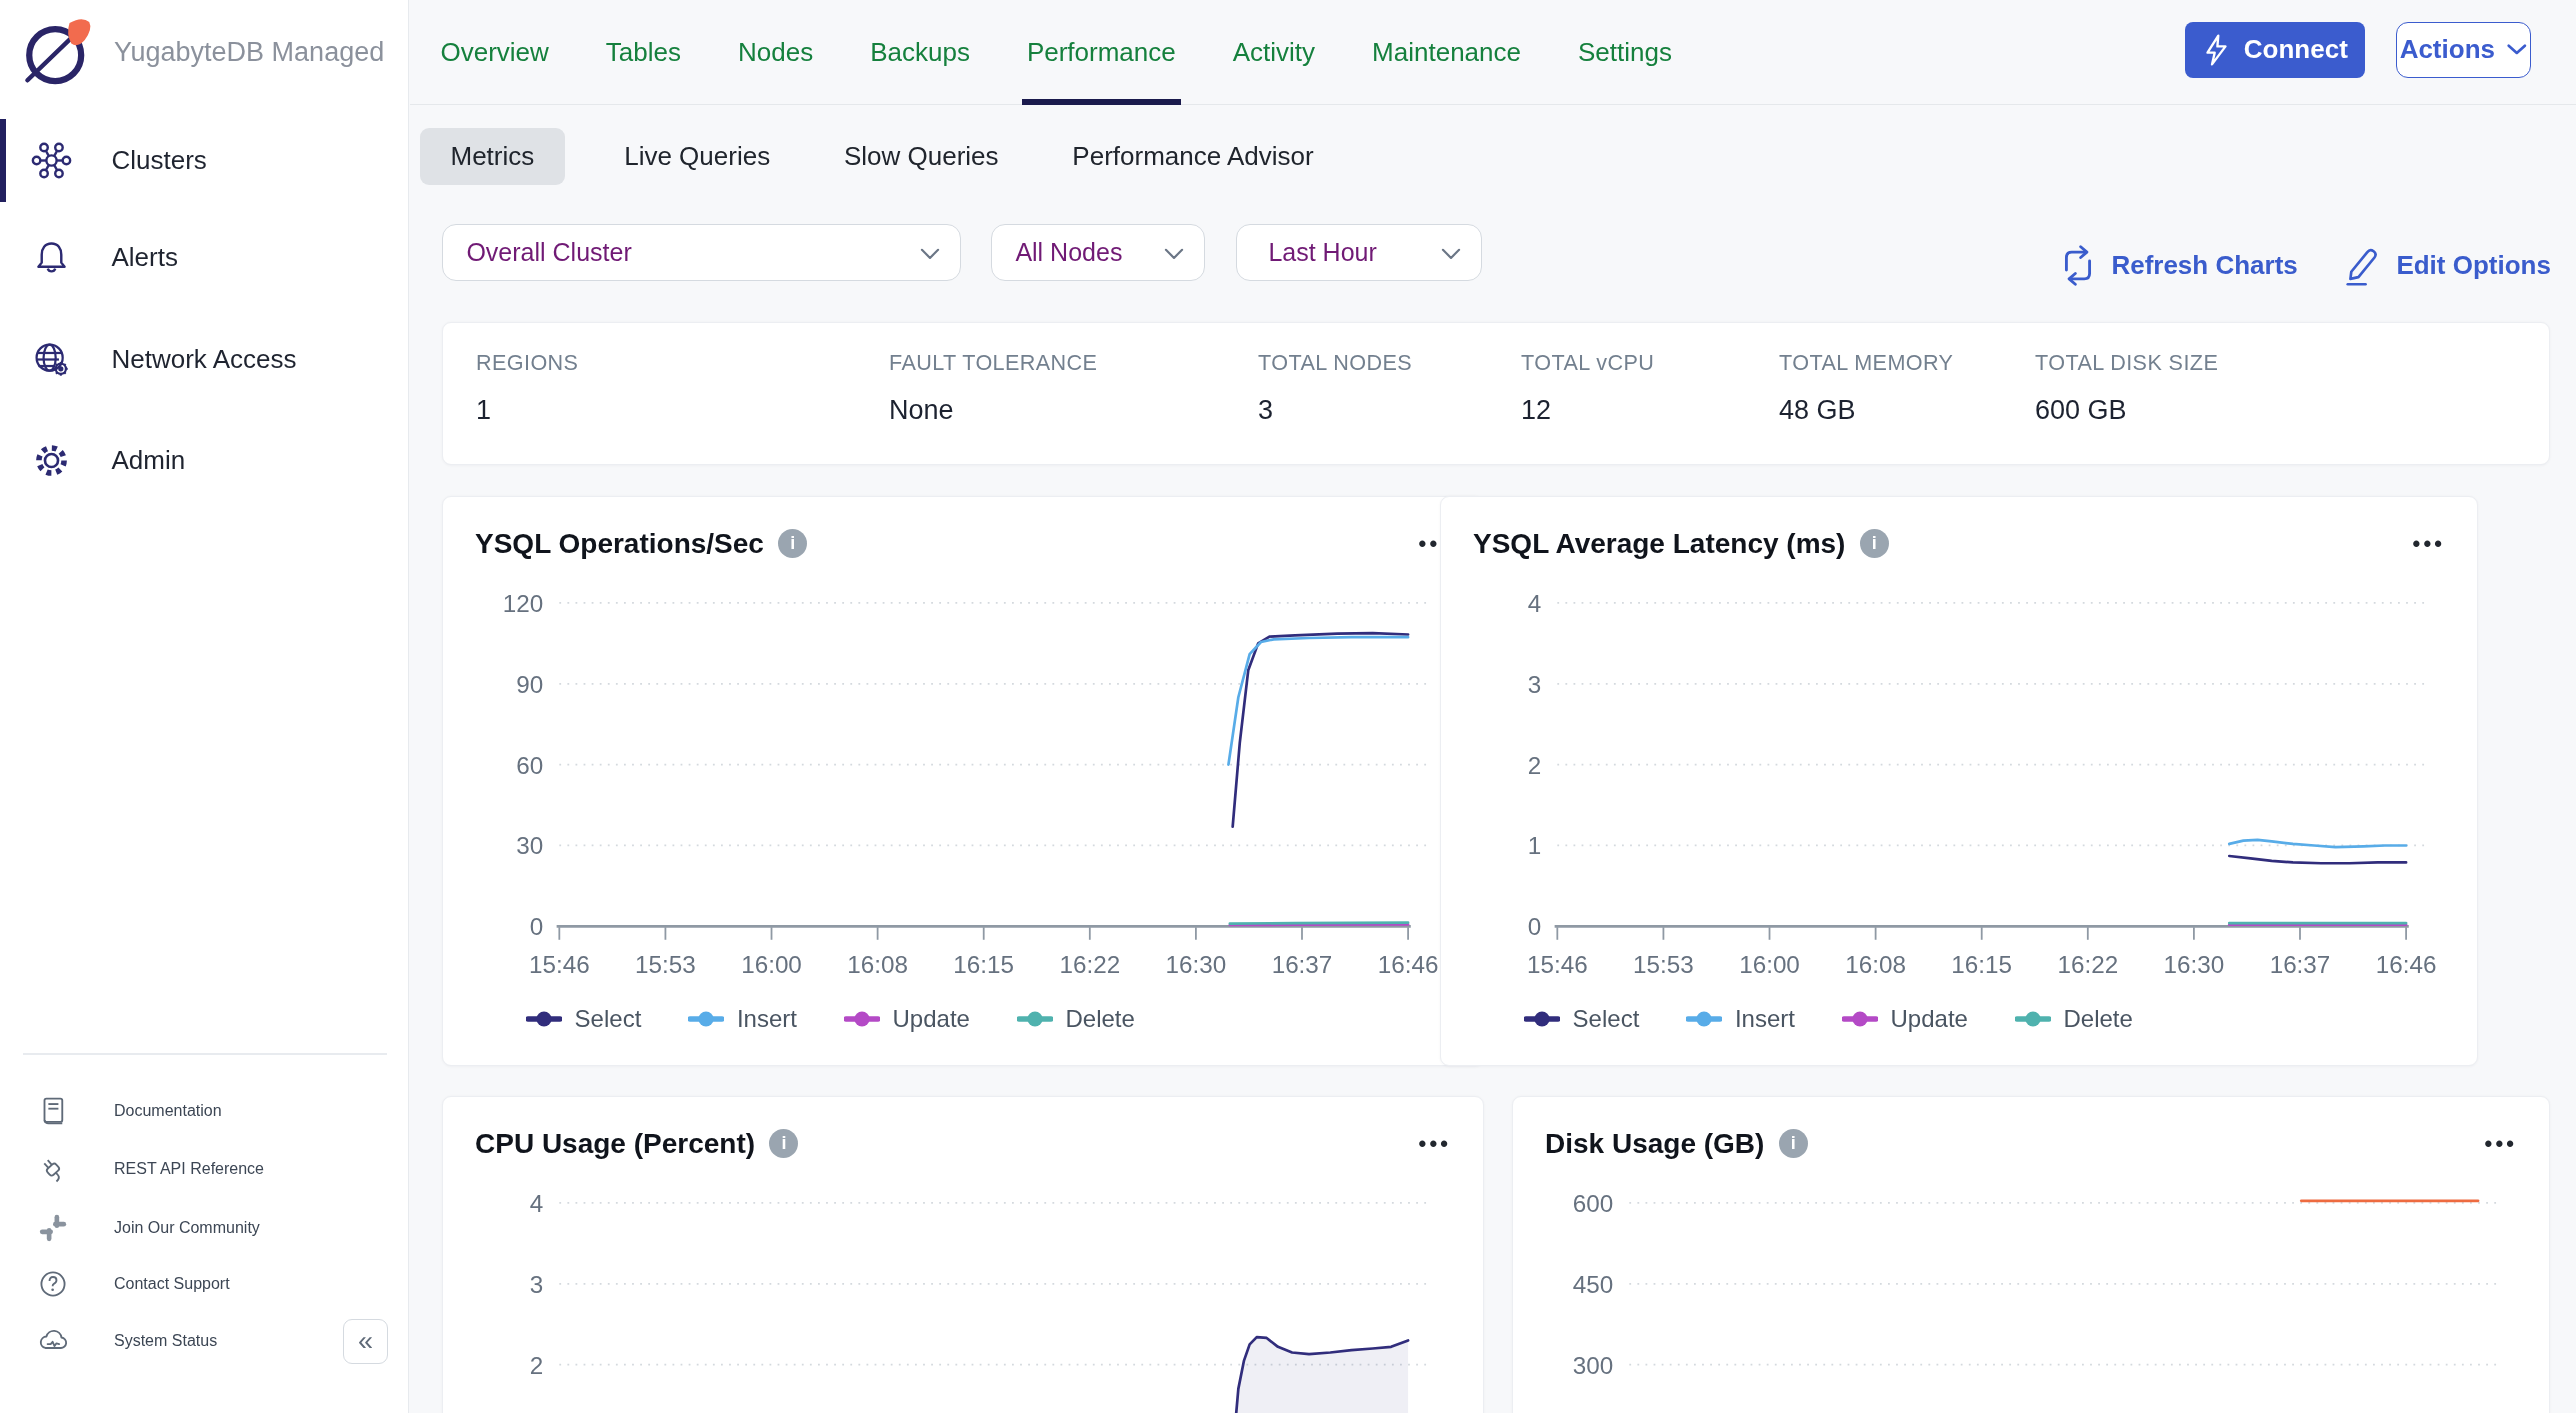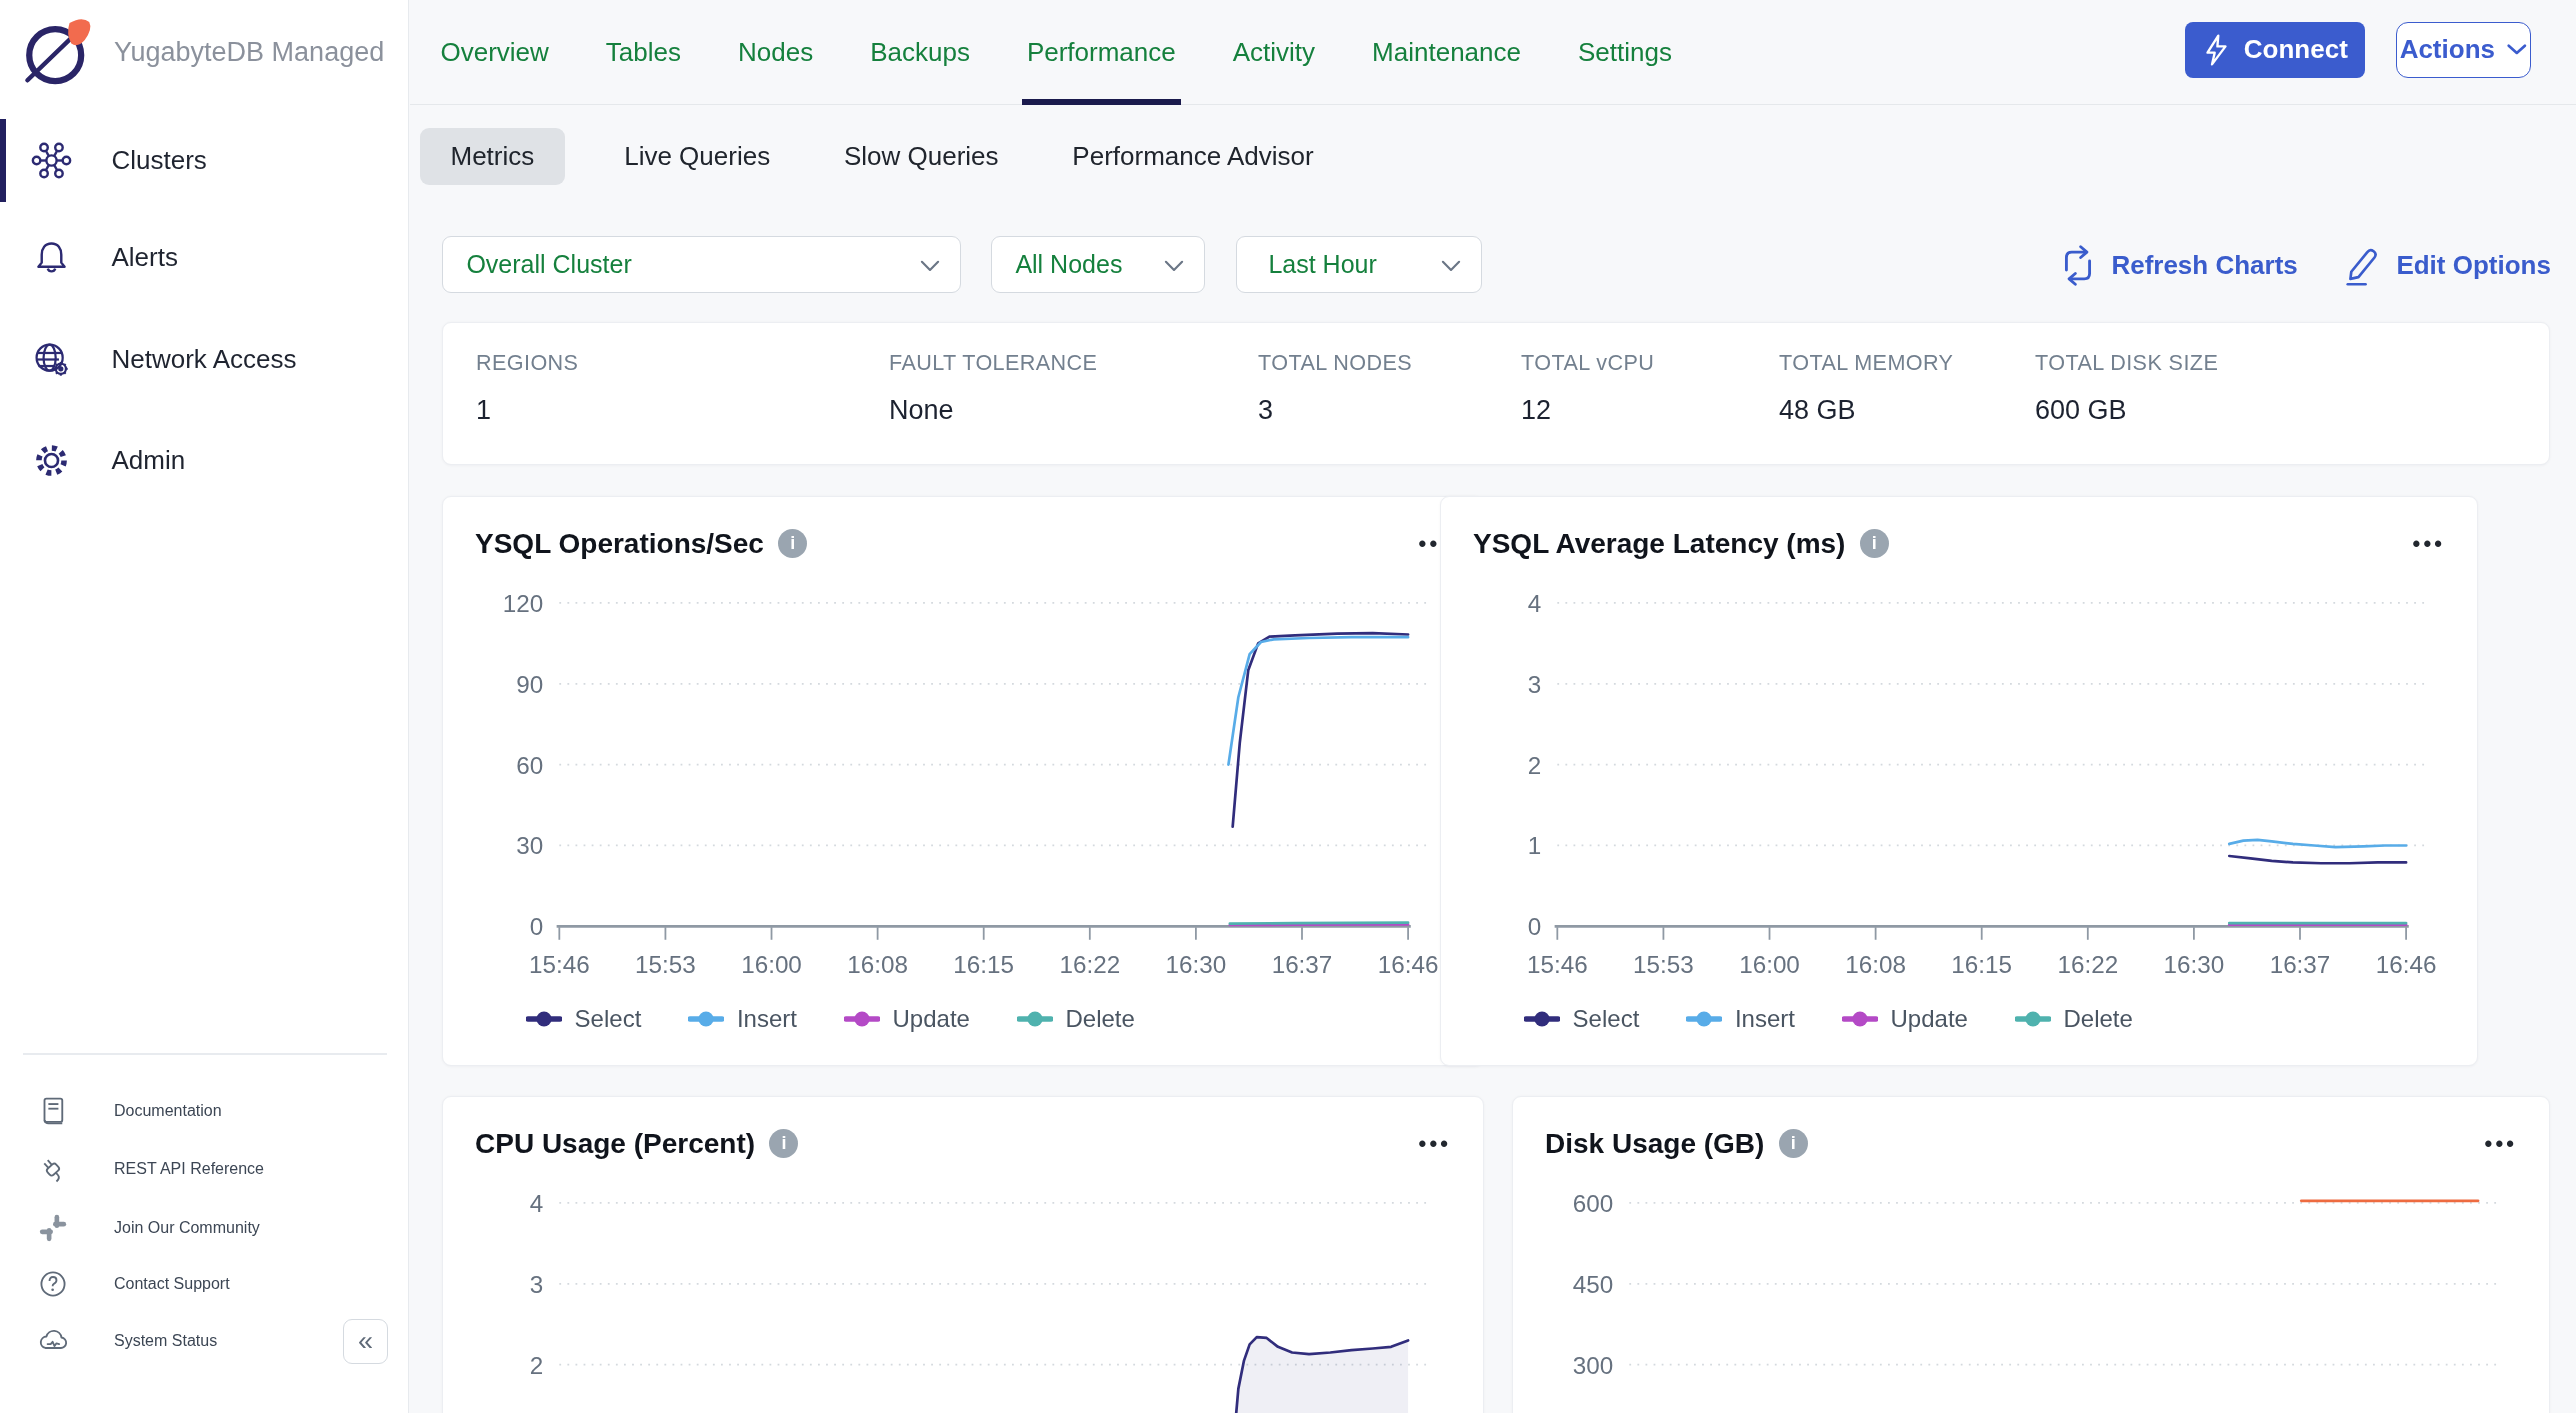--- a/index.html
+++ b/index.html
@@ -34,22 +34,22 @@
     border-radius:8px; display:flex; align-items:center; justify-content:center; gap:12.6px;
     color:#fff; font-size:26px; font-weight:600; cursor:pointer; }
   .btn-actions { position:absolute; left:2396px; top:21.6px; width:135px; height:56px; background:#fff;
     border:1.8px solid #3b5cce; border-radius:12px; display:flex; align-items:center; justify-content:center; gap:10.8px;
     color:#3b5cce; font-size:26px; font-weight:600; cursor:pointer; }
   
   .subtabs { position:absolute; left:420px; top:128px; height:57px; display:flex; align-items:center; gap:45px; }
   .subtab { font-size:26px; color:#20252d; padding:0 14.4px; height:57px; display:flex; align-items:center; cursor:pointer; }
   .subtab.active { background:#dfe2e6; border-radius:9px; padding:0 30.5px; }
   
-  .dropdown { position:absolute; top:236px; height:57px; background:#fff; border:1.8px solid #d5dae0;
-    border-radius:9px; display:flex; align-items:center; font-size:25px; color:#15803d; cursor:pointer; }
+  .dropdown { position:absolute; top:224px; height:57px; background:#fff; border:1.8px solid #d5dae0;
+    border-radius:14px; display:flex; align-items:center; font-size:25px; color:#701a75; cursor:pointer; }
   .dropdown .val { margin-left:23.4px; }
   .dropdown .chev { position:absolute; right:20px; top:23.4px; }
   .dd-cluster { left:442px; width:519px; }
   .dd-nodes { left:991px; width:214px; }
   .dd-range { left:1236px; width:246px;padding-left:8px; }
   .tool-link { position:absolute; top:241px; height:49px; display:flex; align-items:center; gap:14.4px;
     color:#3a5ccc; font-size:26px; font-weight:700; cursor:pointer; }
   .link-refresh { left:2059px; } .link-edit { left:2342px;text-align:right; }
   
   .stats-card { position:absolute; left:442px; top:322px; width:2108px; height:143px; background:#fff;

